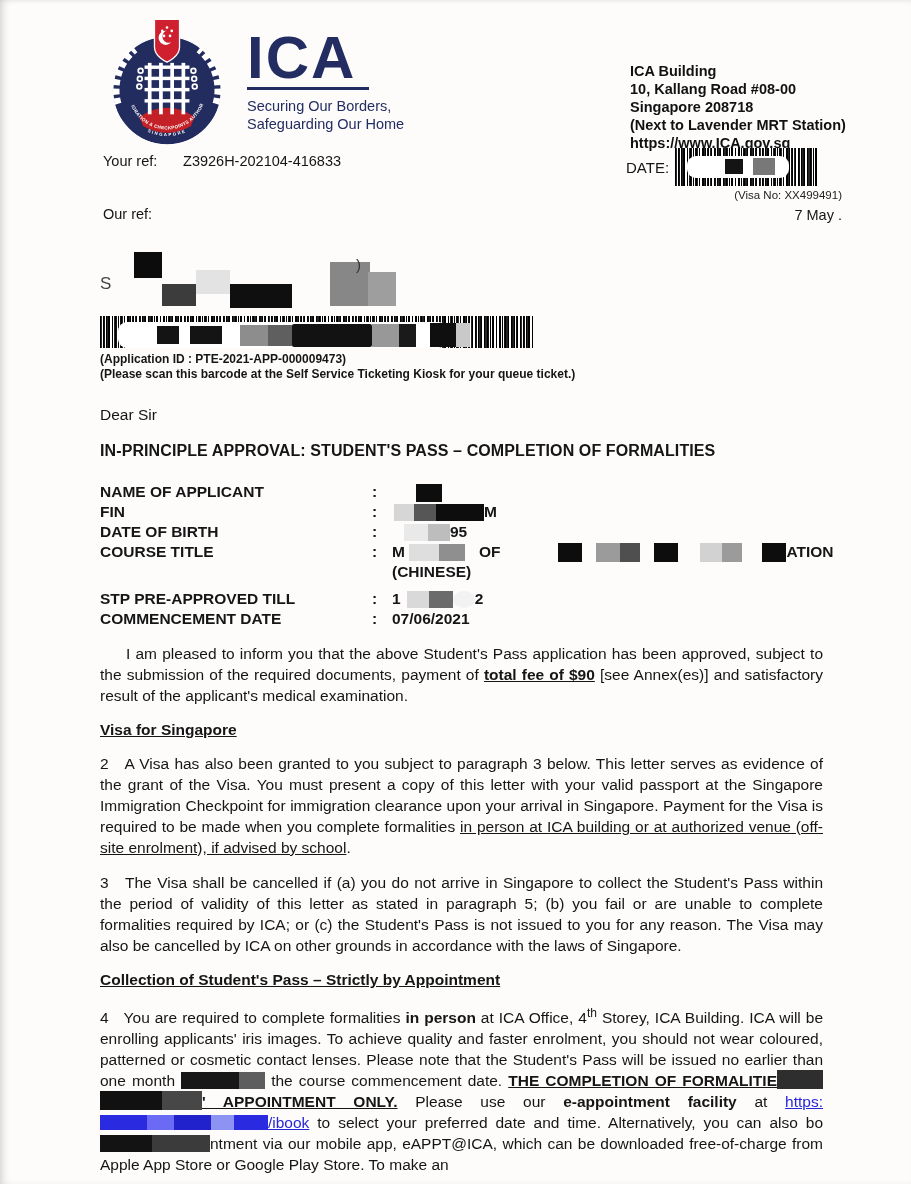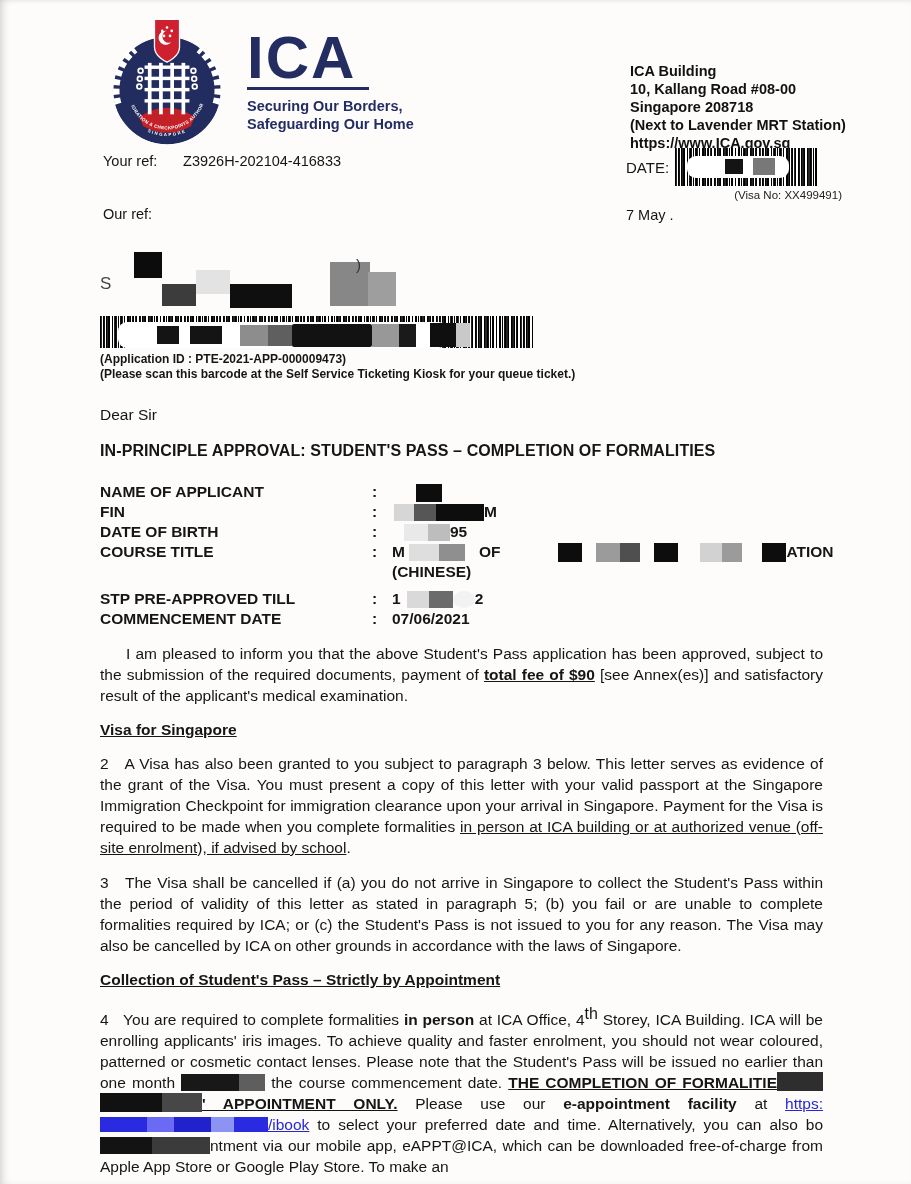--- a/index.html
+++ b/index.html
@@ -5,30 +5,30 @@
   html,body{margin:0;padding:0;background:#ffffff;}
   .page{position:relative;width:911px;height:1184px;background:#fdfcfb;overflow:hidden;
         font-family:"Liberation Sans", sans-serif;color:#151515;
         box-shadow:inset 6px 0 8px -4px rgba(0,0,0,.18), inset 0 4px 6px -4px rgba(0,0,0,.08);}
   
   .header{position:relative;height:246px;}
   .crest{position:absolute;left:101px;top:14px;width:132px;height:132px;}
   .brandtext{position:absolute;left:247px;top:30px;}
   .wordmark{font-size:60px;line-height:56px;font-weight:bold;color:#232d62;letter-spacing:2px;}
   .brandrule{width:122px;height:3px;background:#232d62;margin-top:1px;}
-  .tagline{margin-top:7px;font-size:14.5px;line-height:18px;font-weight:bold;color:#232d62;}
+  .tagline{margin-top:7px;font-size:14.5px;line-height:18px;font-weight:normal;color:#232d62;}
   .address{position:absolute;left:630px;top:62px;font-size:14.5px;line-height:18px;font-weight:bold;color:#111;}
   .yourref{position:absolute;left:103px;top:153px;font-size:14.5px;}
   .yourref .lbl{display:inline-block;width:76px;}
   .ourref{position:absolute;left:103px;top:206px;font-size:14.5px;}
   .visa-area{position:absolute;left:626px;top:148px;width:216px;}
   .visa-row{display:flex;align-items:center;gap:6px;}
   .visa-label{font-size:15px;}
   .visa-no{font-size:11.5px;text-align:right;margin-top:3px;color:#222;}
-  .visa-date{font-size:14.5px;text-align:left;margin-top:6px;}
+  .visa-date{font-size:14.5px;text-align:right;margin-top:6px;}
   
   .barcode{position:relative;
     background:
       repeating-linear-gradient(90deg, rgba(0,0,0,.92) 0 1px, transparent 1px 4px),
       repeating-linear-gradient(90deg, rgba(0,0,0,.85) 0 2px, transparent 2px 7px),
       repeating-linear-gradient(90deg, #000 0 1px, #fff 1px 3px);}
   .visa-bc{width:142px;height:38px;flex:0 0 auto;}
   .big-bc{width:433px;height:32px;}
   .ov{position:absolute;}
   
@@ -50,21 +50,21 @@
   .dcolon{width:20px;flex:0 0 auto;}
   .dvalue{flex:1;display:flex;align-items:center;}
   .gap-above{margin-top:7px;}
   .rd{display:inline-block;flex:0 0 auto;}
   .para{margin:14px 0 0 0;font-size:15.5px;line-height:21px;text-align:justify;}
   .indent{text-indent:26px;}
   .sect-h{margin-top:15px;font-size:15.5px;font-weight:bold;text-decoration:underline;}
   .b{font-weight:bold;}
   .u{text-decoration:underline;}
   .bu{font-weight:bold;text-decoration:underline;}
-  sup{font-size:16px;}
+  sup{font-size:12px;}
   .link{color:#2626d8;text-decoration:underline;cursor:pointer;}
   .rd-blue{display:inline-block;vertical-align:-2px;
     background:linear-gradient(90deg,#2a2ae0 0 28%,#6a6af5 28% 44%,#2222cc 44% 66%,#8c93f2 66% 80%,#2a2ae0 80% 100%);}
   .ri{vertical-align:-3px;}
 </style>
 </head>
 <body>
 
 <div class="page">
 

